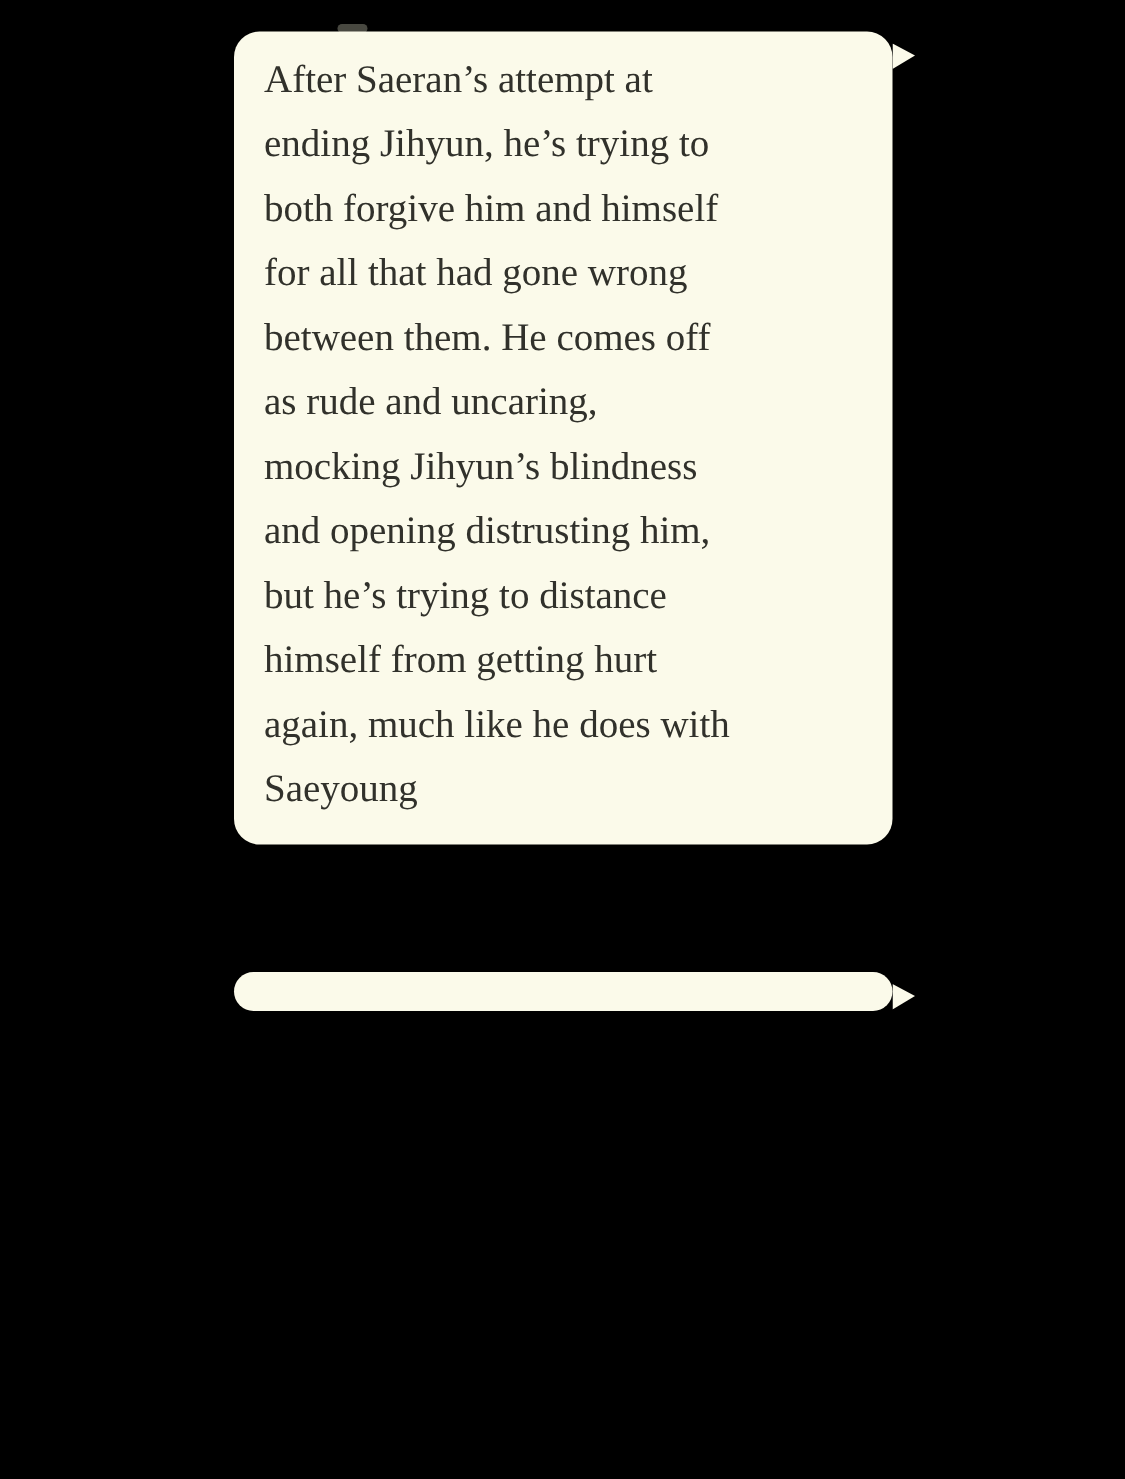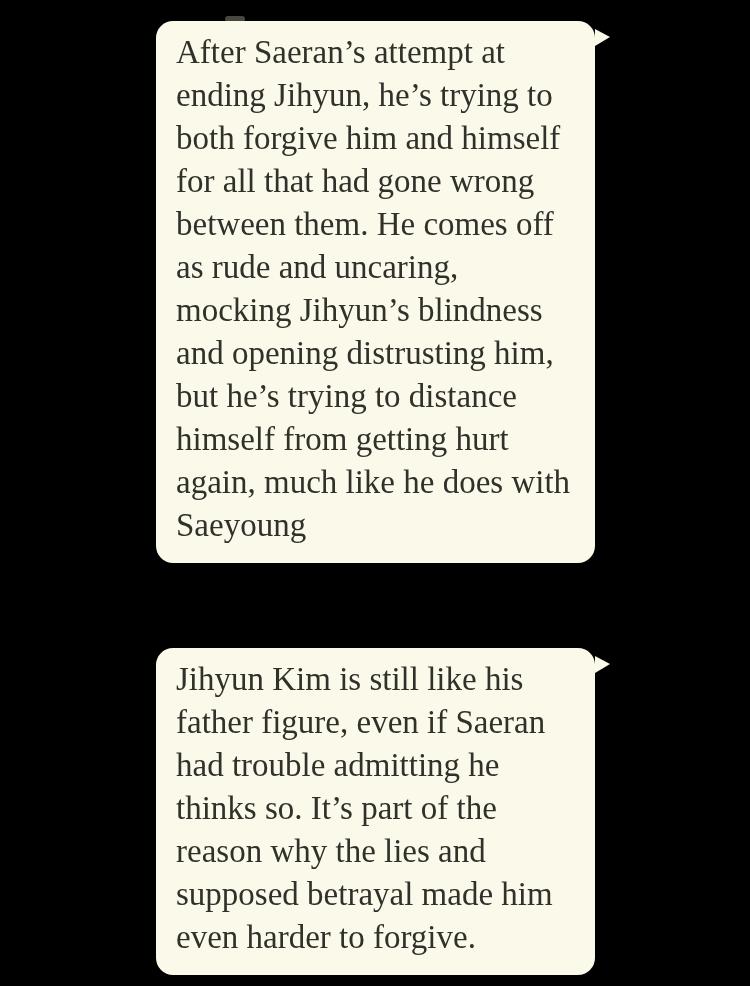--- a/index.html
+++ b/index.html
@@ -30,21 +30,21 @@
     position: absolute;
     right: -15px;
     top: 8px;
     width: 15px;
     height: 18px;
     display: block;
   }
   .msg {
     margin: 0;
     color: #31312B;
-    font-size: 33px;
+    font-size: 26px;
     line-height: 43px;
     white-space: pre-line;
   }
   .artifact {
     position: absolute;
     left: 225px;
     top: 16px;
     width: 20px;
     height: 6px;
     border-radius: 3px;
@@ -74,22 +74,15 @@
 but he’s trying to distance
 himself from getting hurt
 again, much like he does with
 Saeyoung</p>
   </div>
 
   <div class="bubble bubble-2">
     <svg class="tail" viewBox="0 0 15 18" xmlns="http://www.w3.org/2000/svg">
       <polygon points="0,0 15,8 0,17" fill="#FBFAEA"></polygon>
     </svg>
-    <p class="msg">Jihyun Kim is still like his
-father figure, even if Saeran
-had trouble admitting he
-thinks so. It’s part of the
-reason why the lies and
-supposed betrayal made him
-even harder to forgive.</p>
   </div>
 
 </div>
 
 </body></html>

